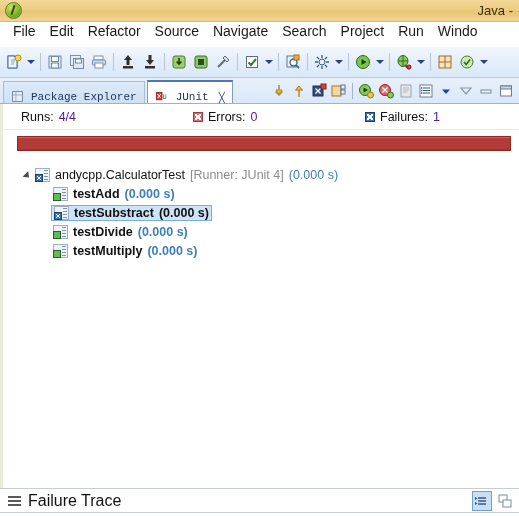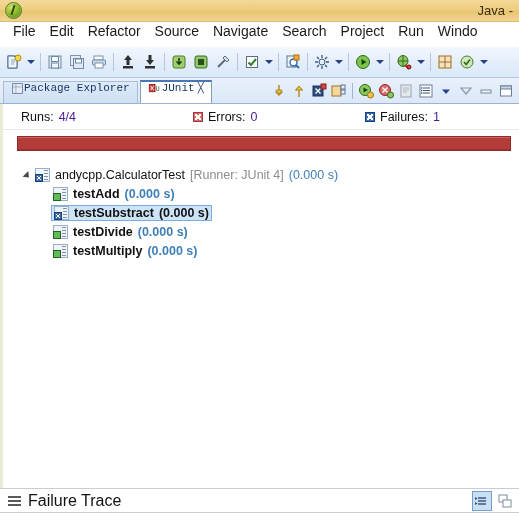--- a/index.html
+++ b/index.html
@@ -108,22 +108,22 @@
     background: linear-gradient(to bottom, #e8f0fb 0%, #dbe8f8 100%);
     border-bottom: 1px solid #9cb3cf;
     display: flex;
     align-items: flex-end;
     box-sizing: border-box;
     position: relative;
   }
   .tab {
     height: 22px;
     display: flex;
-    align-items: flex-start;
-    gap: 0;
+    align-items: flex-end;
+    gap: 7px;
     padding: 0 7px;
     font-family: "Liberation Mono", monospace;
     font-size: 11px;
     color: #17335e;
     border: 1px solid transparent;
     border-bottom: none;
     box-sizing: border-box;
     white-space: nowrap;
   }
   .tab.inactive {

